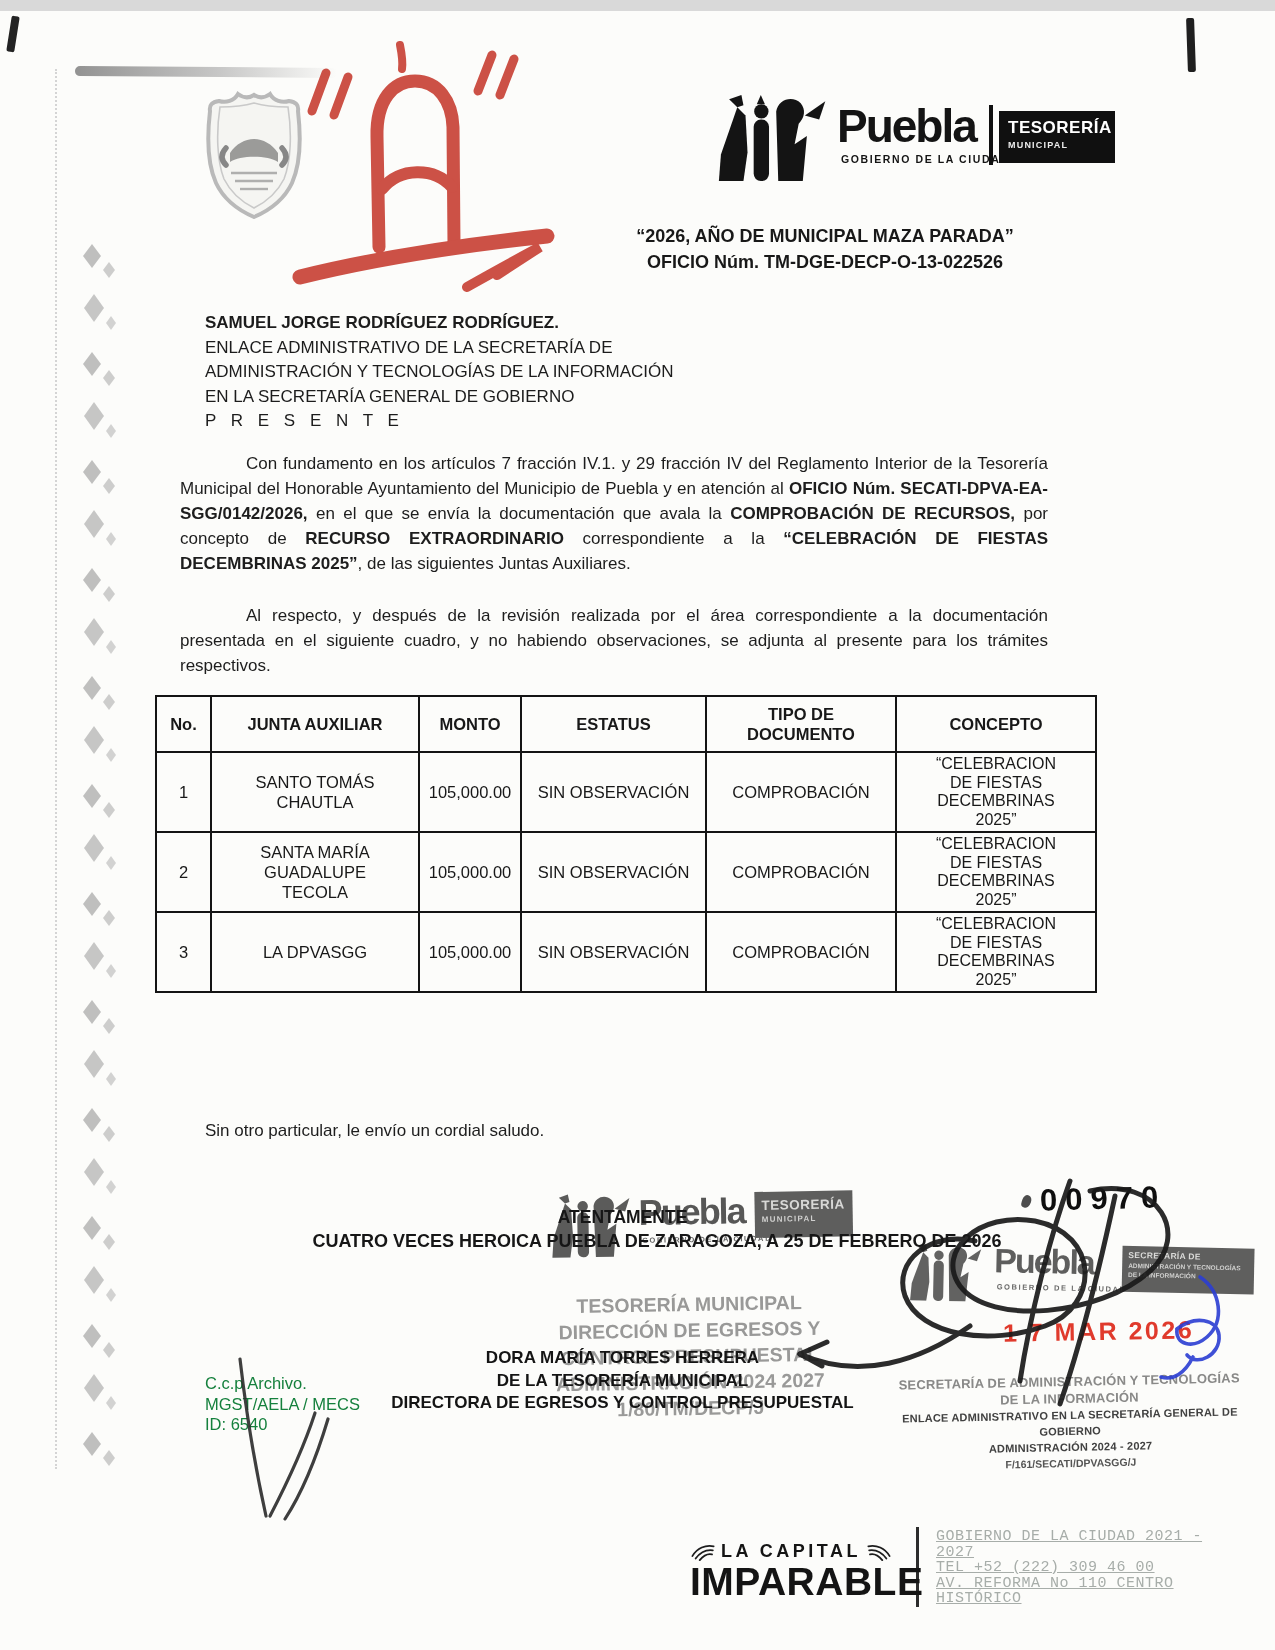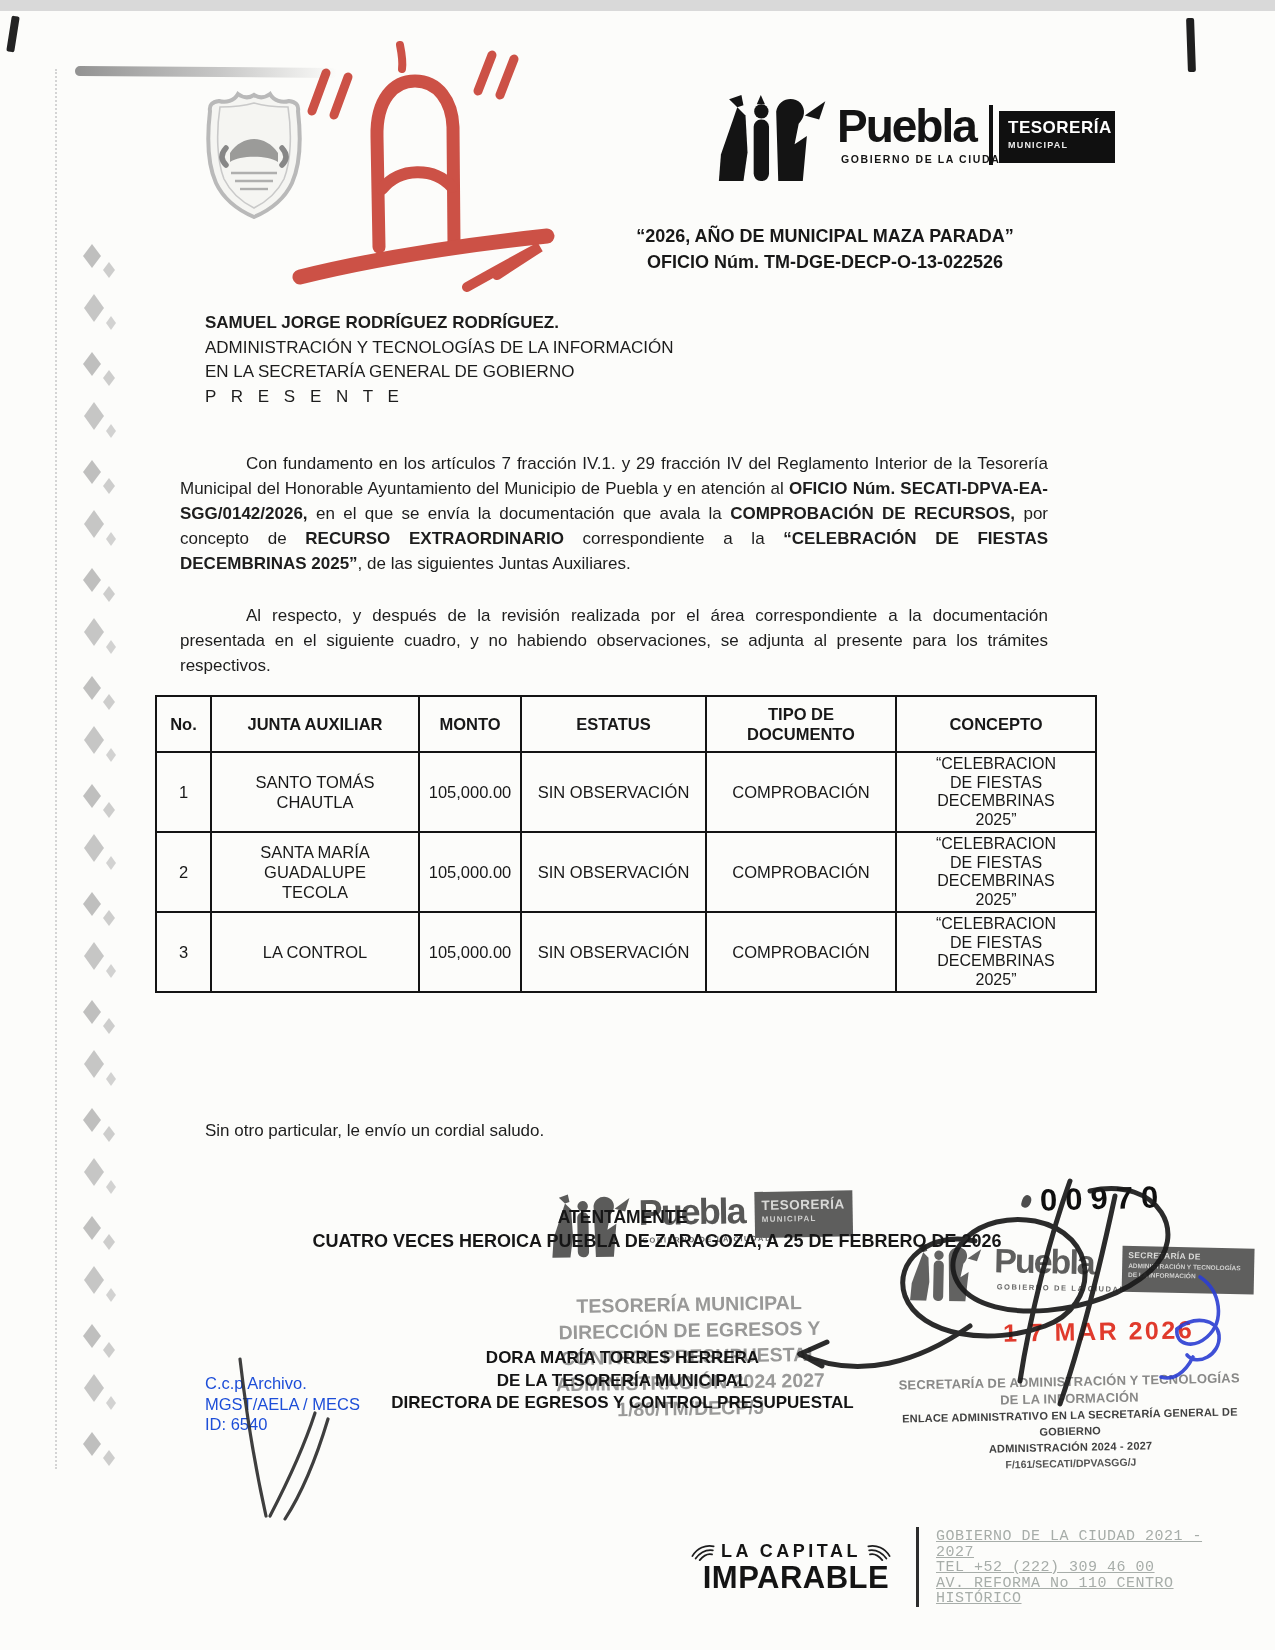--- a/index.html
+++ b/index.html
@@ -81,25 +81,25 @@
   .rubber-date { left:1003px; top:1306px; font-size:25px; font-weight:bold; letter-spacing:2.5px; transform:rotate(-1deg); z-index:2; }
 
   .recv-stamp { left:880px; top:1362px; width:380px; text-align:center; transform:rotate(-1.2deg); z-index:4; mix-blend-mode:multiply; }
   .recv-stamp .g { font-size:13px; font-weight:bold; color:#8b8b8b; line-height:17px; letter-spacing:.2px; }
   .recv-stamp .d { font-size:11px; font-weight:bold; color:#424242; line-height:16px; letter-spacing:.2px; }
   .recv-stamp .f { font-size:10.5px; font-weight:bold; color:#565656; margin-top:2px; }
 
   .scribble { z-index:6; }
   .paraph { z-index:6; }
 
-  .ccp { left:205px; top:1362px; font-size:16.5px; line-height:20.5px; color:#1d4ed8; z-index:2; }
+  .ccp { left:205px; top:1362px; font-size:16.5px; line-height:20.5px; color:#15803d; z-index:2; }
 
   .footer-slogan { left:690px; top:1530px; width:212px; text-align:center; color:#141414; z-index:2; }
   .footer-slogan .l1 { font-size:18px; font-weight:bold; letter-spacing:3.5px; display:flex; align-items:center; gap:5px; }
-  .footer-slogan .l2 { font-size:31px; font-weight:bold; letter-spacing:.5px; margin-top:-2px; }
+  .footer-slogan .l2 { font-size:39px; font-weight:bold; letter-spacing:.5px; margin-top:-2px; }
   .wing { width:26px; height:18px; flex:0 0 auto; }
   .wing.right { transform:scaleX(-1); }
   .footer-divider { left:916px; top:1516px; width:3px; height:80px; background:#2c2c2c; }
   .footer-contact { left:936px; top:1518px; font-family:"Liberation Mono", monospace; font-size:15px; line-height:15.5px; letter-spacing:.5px; color:#a7ada9;text-decoration:underline; }
 </style>
 </head>
 <body>
 
 <div class="page">
 
@@ -168,20 +168,21 @@
     </div>
   </div>
 
   <div class="abs legend">
     <div>“2026, AÑO DE MUNICIPAL MAZA PARADA”</div>
     <div>OFICIO Núm. TM-DGE-DECP-O-13-022526</div>
   </div>
 
   <div class="abs recipient">
     <div class="name">SAMUEL JORGE RODRÍGUEZ RODRÍGUEZ.</div>
+    <div>ENLACE ADMINISTRATIVO DE LA SECRETARÍA DE</div>
     <div>ADMINISTRACIÓN Y TECNOLOGÍAS DE LA INFORMACIÓN</div>
     <div>EN LA SECRETARÍA GENERAL DE GOBIERNO</div>
     <div class="present">P R E S E N T E</div>
   </div>
 
   <p class="abs para ind p1"><span>Con fundamento en los artículos 7 fracción IV.1. y 29 fracción IV del Reglamento Interior de la Tesorería Municipal del Honorable Ayuntamiento del Municipio de Puebla y en atención al </span><b>OFICIO Núm. SECATI-DPVA-EA-SGG/0142/2026,</b><span> en el que se envía la documentación que avala la </span><b>COMPROBACIÓN DE RECURSOS,</b><span> por concepto de </span><b>RECURSO EXTRAORDINARIO</b><span> correspondiente a la </span><b>“CELEBRACIÓN DE FIESTAS DECEMBRINAS 2025”</b><span>, de las siguientes Juntas Auxiliares.</span></p>
 
   <p class="abs para ind p2">Al respecto, y después de la revisión realizada por el área correspondiente a la documentación presentada en el siguiente cuadro, y no habiendo observaciones, se adjunta al presente para los trámites respectivos.</p>
 
   <table class="doc-table">
@@ -215,21 +216,21 @@
       <tr>
         <td>2</td>
         <td class="junta-cell">SANTA MARÍA GUADALUPE TECOLA</td>
         <td>105,000.00</td>
         <td>SIN OBSERVACIÓN</td>
         <td>COMPROBACIÓN</td>
         <td class="concepto-cell">“CELEBRACION DE FIESTAS DECEMBRINAS 2025”</td>
       </tr>
       <tr>
         <td>3</td>
-        <td class="junta-cell">LA CONTROL</td>
+        <td class="junta-cell">LA DPVASGG</td>
         <td>105,000.00</td>
         <td>SIN OBSERVACIÓN</td>
         <td>COMPROBACIÓN</td>
         <td class="concepto-cell">“CELEBRACION DE FIESTAS DECEMBRINAS 2025”</td>
       </tr>
     </tbody>
   </table>
 
   <div class="abs closing">Sin otro particular, le envío un cordial saludo.</div>
 

